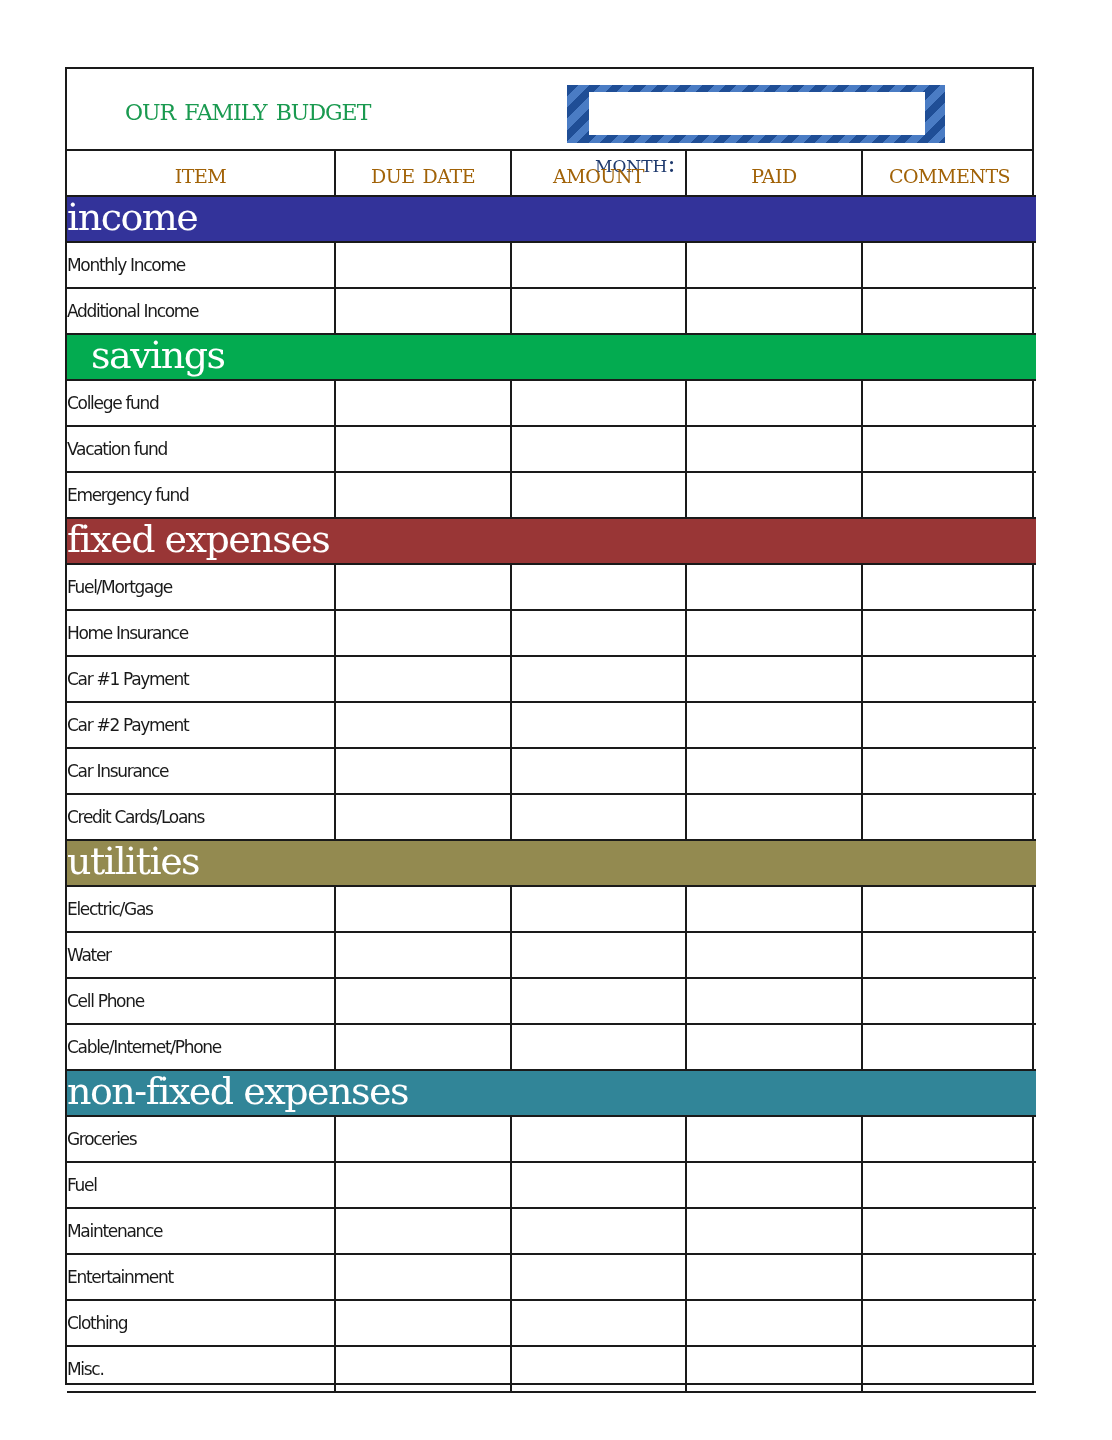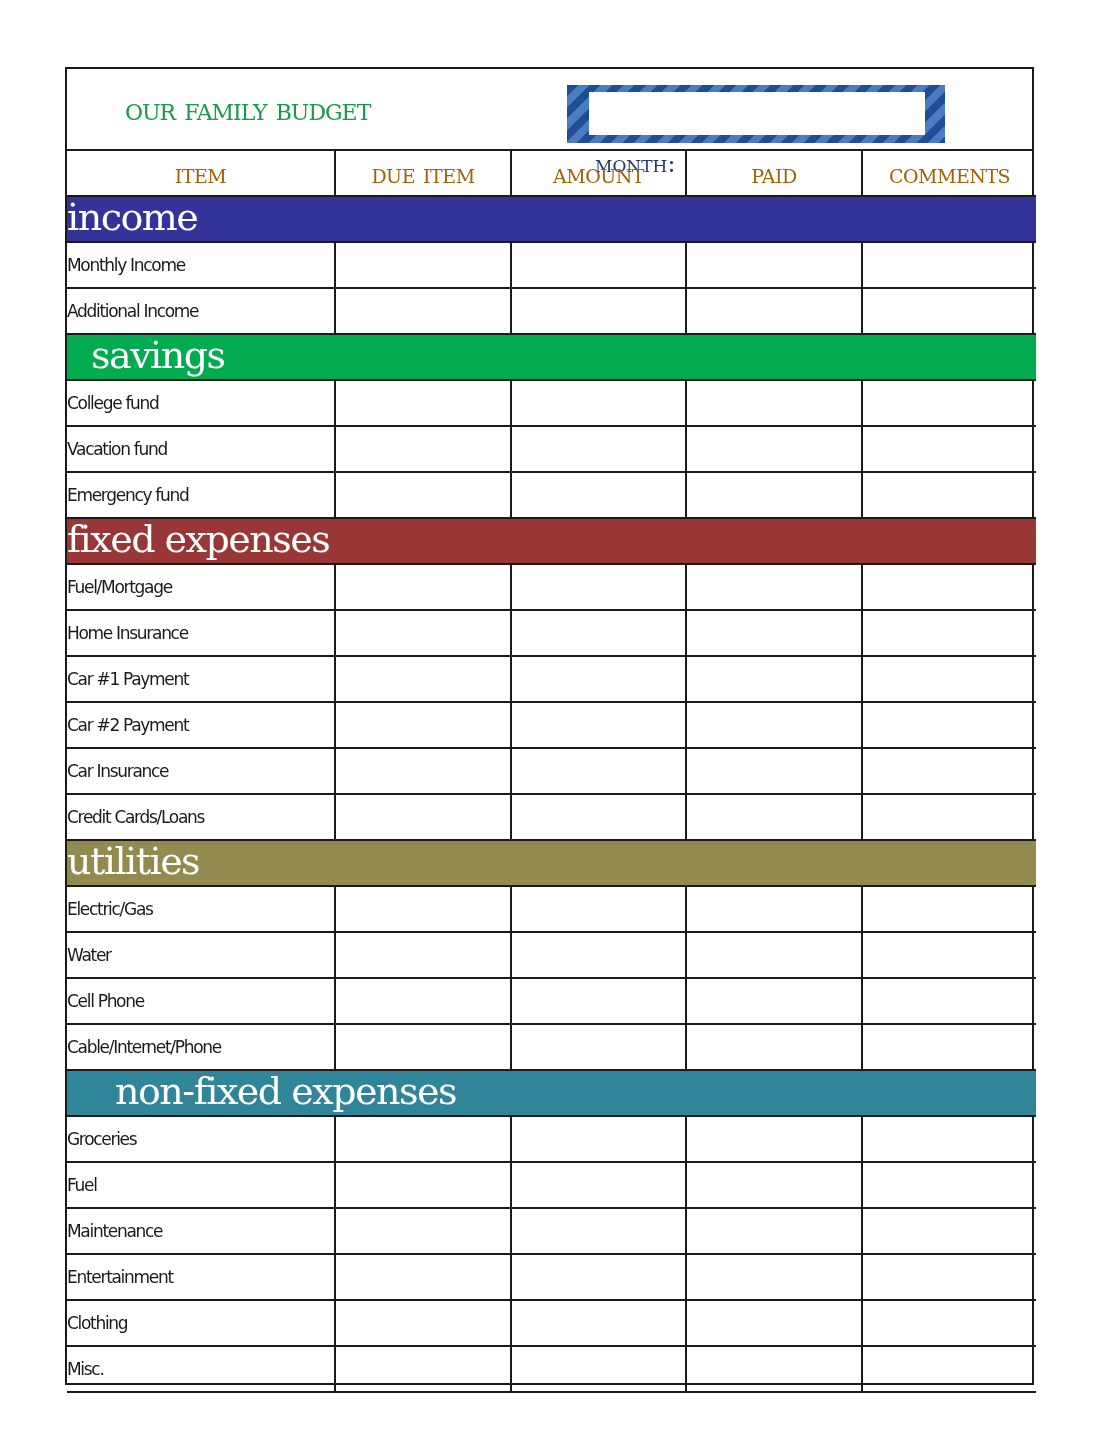--- a/index.html
+++ b/index.html
@@ -37,21 +37,21 @@
     <colgroup>
         <col class="c1">
         <col class="c2">
         <col class="c3">
         <col class="c4">
         <col class="c5">
       </colgroup>
     <tbody id="tbody">
       <tr>
         <th>item</th>
-        <th>due item</th>
+        <th>due date</th>
         <th>amount</th>
         <th>paid</th>
         <th>comments</th>
       </tr>
     <tr>
           <td class="section" colspan="5" style="background: rgb(51, 51, 154);">income</td>
         </tr>
         <tr>
           <td class="item">Monthly Income</td>
           <td></td>
@@ -160,21 +160,21 @@
           <td></td>
         </tr>
         <tr>
           <td class="item">Cable/Internet/Phone</td>
           <td></td>
           <td></td>
           <td></td>
           <td></td>
         </tr>
         <tr>
-          <td class="section" colspan="5" style="background: rgb(49, 133, 152); padding-left: 48px;">non-fixed expenses</td>
+          <td class="section" colspan="5" style="background: rgb(49, 133, 152);">non-fixed expenses</td>
         </tr>
         <tr>
           <td class="item">Groceries</td>
           <td></td>
           <td></td>
           <td></td>
           <td></td>
         </tr>
         <tr>
           <td class="item">Fuel</td>

